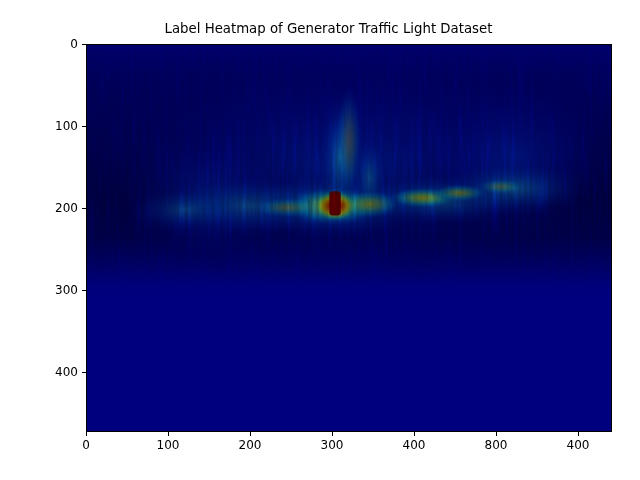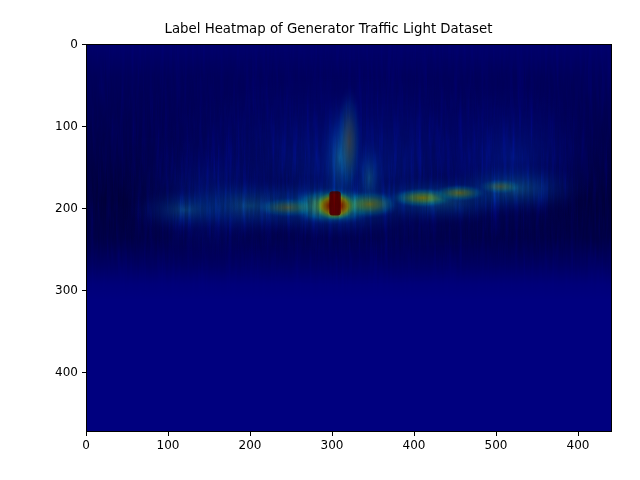--- a/index.html
+++ b/index.html
@@ -205,21 +205,21 @@
   <div class="tick xtick" style="left:332px"></div>
   <div class="tick xtick" style="left:414px"></div>
   <div class="tick xtick" style="left:496px"></div>
   <div class="tick xtick" style="left:578px"></div>
 
   <div class="ticklabel xticklabel" style="left:86px">0</div>
   <div class="ticklabel xticklabel" style="left:168px">100</div>
   <div class="ticklabel xticklabel" style="left:250px">200</div>
   <div class="ticklabel xticklabel" style="left:332px">300</div>
   <div class="ticklabel xticklabel" style="left:414px">400</div>
-  <div class="ticklabel xticklabel" style="left:496px">500</div>
+  <div class="ticklabel xticklabel" style="left:496px">800</div>
   <div class="ticklabel xticklabel" style="left:578px">400</div>
 
   <div class="tick ytick" style="top:44px"></div>
   <div class="tick ytick" style="top:126px"></div>
   <div class="tick ytick" style="top:208px"></div>
   <div class="tick ytick" style="top:290px"></div>
   <div class="tick ytick" style="top:372px"></div>
 
   <div class="ticklabel yticklabel" style="top:44px">0</div>
   <div class="ticklabel yticklabel" style="top:126px">100</div>

